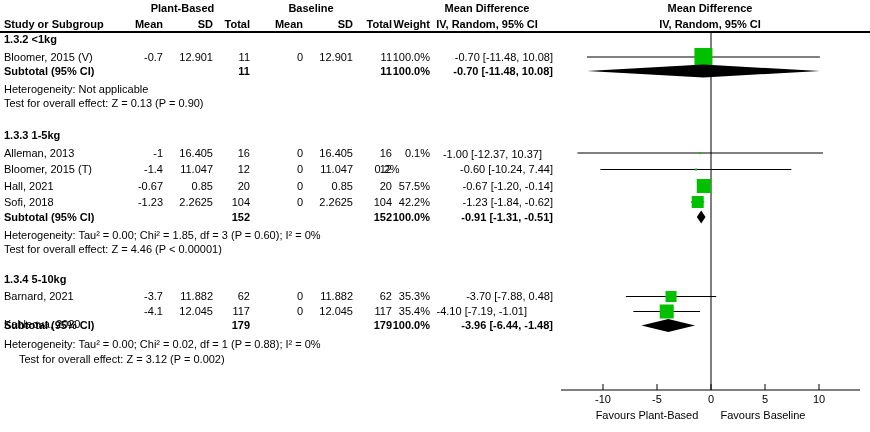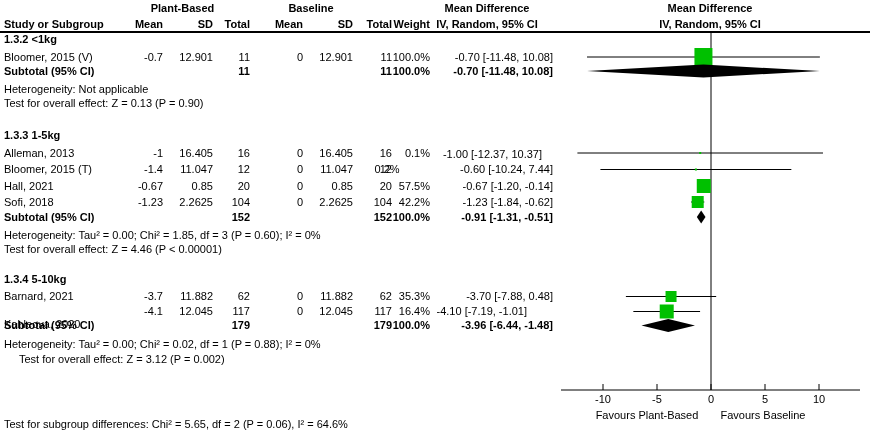--- a/index.html
+++ b/index.html
@@ -107,21 +107,21 @@
       <div class="cell num" style="left: 322px; top: 290px;">62</div>
       <div class="cell num" style="left: 360px; top: 290px;">35.3%</div>
       <div class="cell num" style="left: 423px; top: 290px; width: 130px;">-3.70 [-7.88, 0.48]</div>
       <div class="cell" style="left: 4px; top: 305px; margin-top: 13px;">Kahleova, 2020</div>
       <div class="cell num" style="left: 93px; top: 305px;">-4.1</div>
       <div class="cell num" style="left: 143px; top: 305px;">12.045</div>
       <div class="cell num" style="left: 180px; top: 305px;">117</div>
       <div class="cell num" style="left: 233px; top: 305px;">0</div>
       <div class="cell num" style="left: 283px; top: 305px;">12.045</div>
       <div class="cell num" style="left: 322px; top: 305px;">117</div>
-      <div class="cell num" style="left: 360px; top: 305px;">16.4%</div>
+      <div class="cell num" style="left: 360px; top: 305px;">35.4%</div>
       <div class="cell num" style="left: 423px; top: 305px; width: 104px;">-4.10 [-7.19, -1.01]</div>
       <div class="cell b" style="left: 4px; top: 319px;">Subtotal (95% CI)</div>
       <div class="cell b num" style="left: 180px; top: 319px;">179</div>
       <div class="cell b num" style="left: 322px; top: 319px;">179</div>
       <div class="cell b num" style="left: 360px; top: 319px;">100.0%</div>
       <div class="cell b num" style="left: 423px; top: 319px; width: 130px;">-3.96 [-6.44, -1.48]</div>
       <div class="cell" style="left: 4px; top: 338px;">Heterogeneity: Tau² = 0.00; Chi² = 0.02, df = 1 (P = 0.88); I² = 0%</div>
       <div class="cell" style="left: 19px; top: 352.5px;">Test for overall effect: Z = 3.12 (P = 0.002)</div>
     </div>
 
@@ -155,14 +155,13 @@
   <div id="axis-labels">
       <div class="cell ctr" style="left: 588px; top: 392.5px; width: 30px;">-10</div>
       <div class="cell ctr" style="left: 642px; top: 392.5px; width: 30px;">-5</div>
       <div class="cell ctr" style="left: 696px; top: 392.5px; width: 30px;">0</div>
       <div class="cell ctr" style="left: 750px; top: 392.5px; width: 30px;">5</div>
       <div class="cell ctr" style="left: 804px; top: 392.5px; width: 30px;">10</div>
       <div class="cell ctr" style="left: 577px; top: 409px; width: 140px;">Favours Plant-Based</div>
       <div class="cell ctr" style="left: 693px; top: 409px; width: 140px;">Favours Baseline</div>
     </div>
 
-  <div class="cell" style="left:4px;top:418px">Test for subgroup differences: Chi² = 5.65, df = 2 (P = 0.06), I² = 64.6%</div>
 </div>
 
 </body></html>

